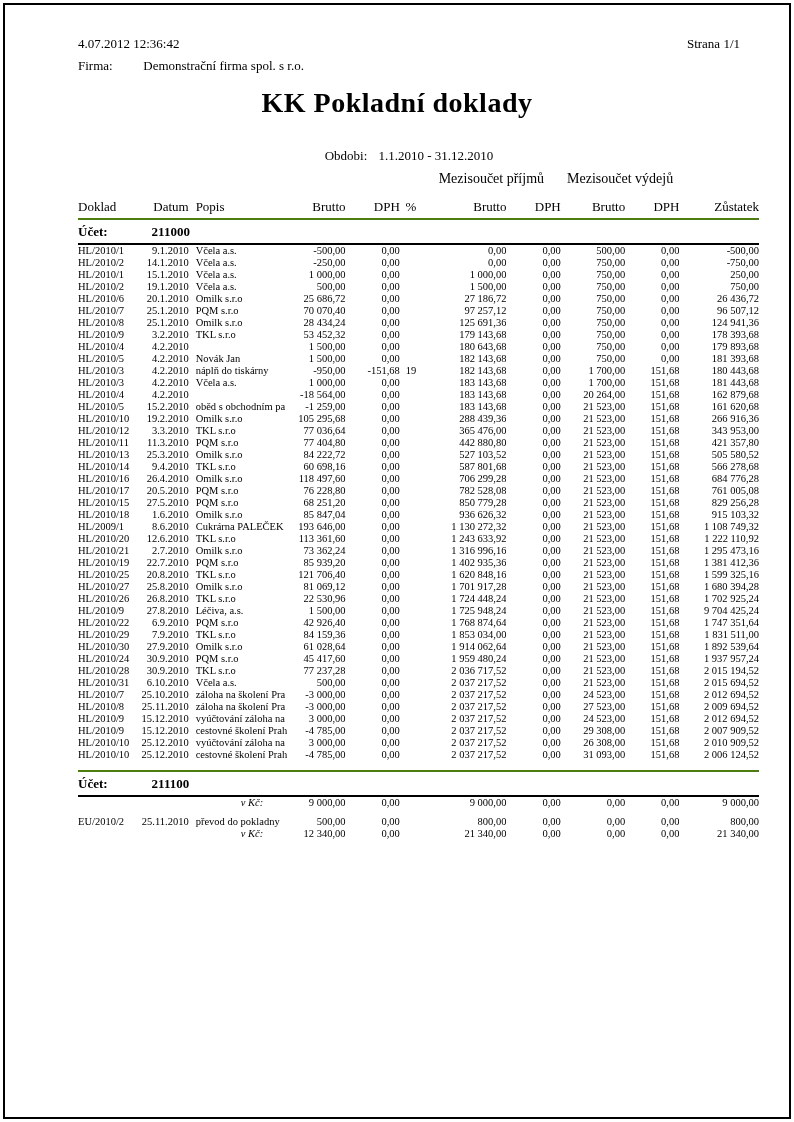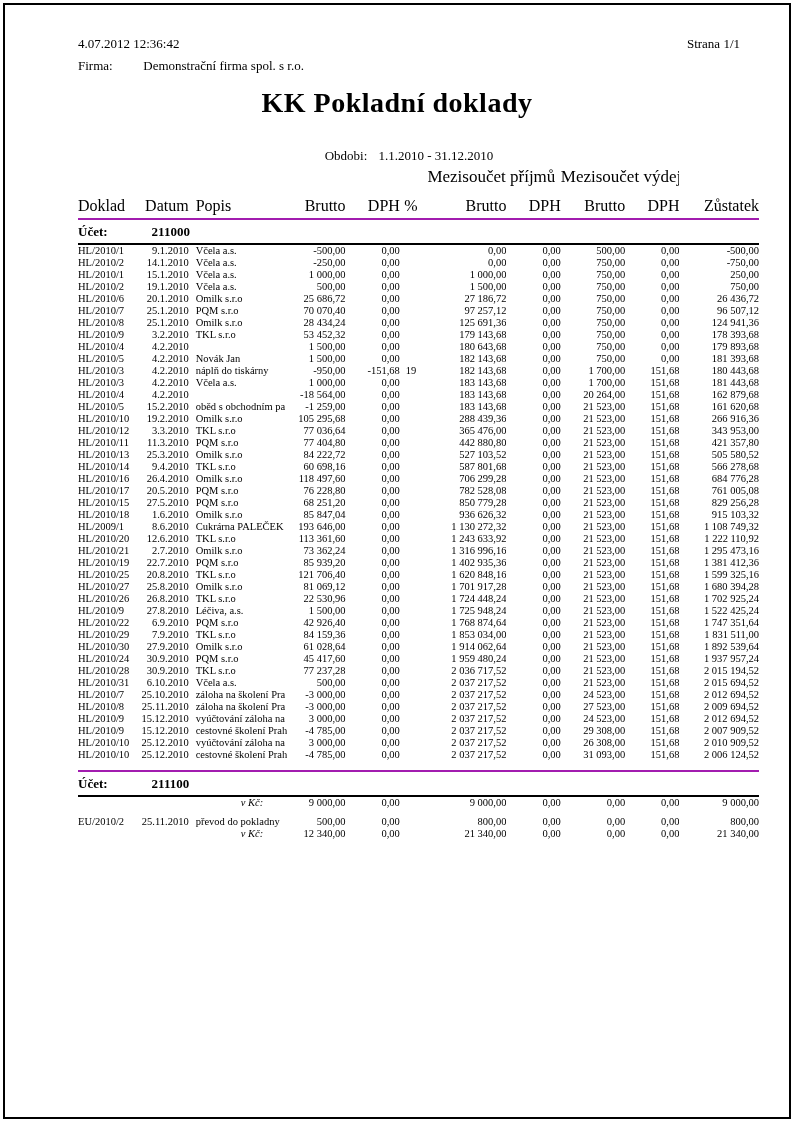--- a/index.html
+++ b/index.html
@@ -11,28 +11,28 @@
   .firm-row{position:absolute;top:53px;left:73px;font-size:13px;}
   .firm-label{display:inline-block;width:62px;}
   .title{position:absolute;top:82px;left:0;width:100%;text-align:center;
          font-size:28px;font-weight:bold;margin:0;letter-spacing:.5px;}
   .period{position:absolute;top:143px;left:0;width:100%;text-align:center;font-size:13px;}
   .period .lbl{margin-right:8px;margin-left:24px;}
   table.grid{position:absolute;top:160px;left:73px;width:681px;border-collapse:collapse;
              table-layout:fixed;}
   table.grid th,table.grid td{padding:0;overflow:hidden;white-space:nowrap;
              font-weight:normal;vertical-align:bottom;}
-  tr.group-row th{font-size:17px;height:22px;text-align:center;}
-  tr.cols-row th{font-size:16px;height:28px;padding-bottom:3px;}
+  tr.group-row th{font-size:14px;height:22px;text-align:center;}
+  tr.cols-row th{font-size:13px;height:28px;padding-bottom:3px;}
   tr.cols-row th:nth-child(1){text-align:left;}
   tr.cols-row th:nth-child(2){text-align:right;}
   tr.cols-row th:nth-child(3){text-align:left;padding-left:7px;}
   tr.cols-row th:nth-child(6){text-align:center;}
   tr.cols-row th:nth-child(n+4):not(:nth-child(6)){text-align:right;}
-  tr.account-row td{border-top:2px solid #a21caf;border-bottom:2px solid #000;
+  tr.account-row td{border-top:2px solid #4d7c0f;border-bottom:2px solid #000;
                     font-weight:bold;font-size:13px;height:23px;vertical-align:middle;}
   tr.account-row .acc-num{margin-left:44px;}
   tr.sec-gap td{height:9px;border:none;}
   tr.data-row td{font-size:10.5px;height:12px;line-height:12px;}
   tr.data-row td:nth-child(1){text-align:left;}
   tr.data-row td:nth-child(2){text-align:right;}
   tr.data-row td:nth-child(3){text-align:left;padding-left:7px;}
   tr.data-row td:nth-child(6){text-align:center;}
   tr.data-row td:nth-child(n+4):not(:nth-child(6)){text-align:right;}
   tr.data-row.vkc td:nth-child(3){text-align:right;font-style:italic;padding-left:0;
@@ -498,21 +498,21 @@
           <td>HL/2010/9</td>
           <td>27.8.2010</td>
           <td>Léčiva, a.s.</td>
           <td>1 500,00</td>
           <td>0,00</td>
           <td></td>
           <td>1 725 948,24</td>
           <td>0,00</td>
           <td>21 523,00</td>
           <td>151,68</td>
-          <td>1 522 425,24</td>
+          <td>9 704 425,24</td>
         </tr>
         <tr class="data-row">
           <td>HL/2010/22</td>
           <td>6.9.2010</td>
           <td>PQM s.r.o</td>
           <td>42 926,40</td>
           <td>0,00</td>
           <td></td>
           <td>1 768 874,64</td>
           <td>0,00</td>

